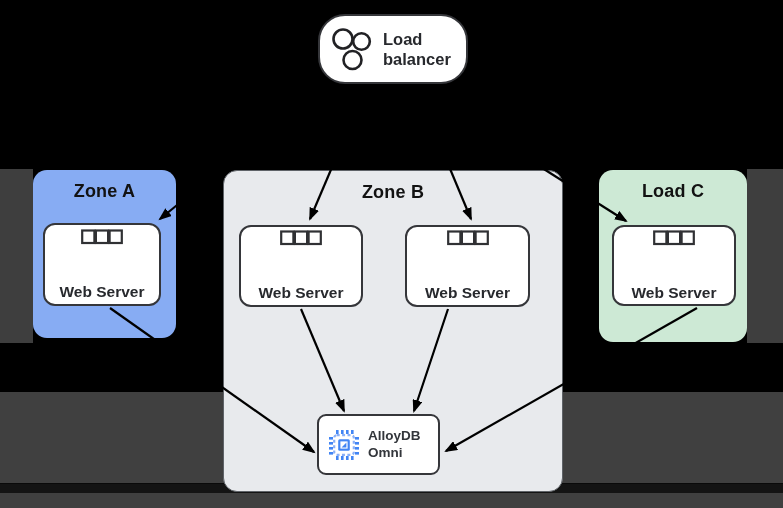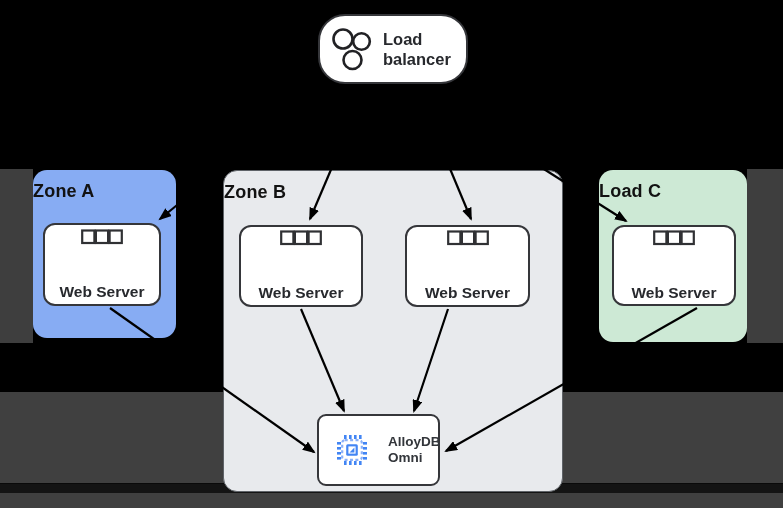--- a/index.html
+++ b/index.html
@@ -12,41 +12,41 @@
   .band-left{left:0;top:169px;width:33px;height:174px;background:#3e3e3e;}
   .band-right{left:747px;top:169px;width:36px;height:174px;background:#3e3e3e;}
   .band-bottom{left:0;top:392px;width:783px;height:116px;background:#404040;}
   .band-stripe{left:0;top:483px;width:783px;height:9px;background:#141414;border-top:1px solid #0a0a0a;}
 
   .zone{position:absolute;border-radius:14px;}
   .zone-a{left:33px;top:170px;width:143px;height:168px;}
   .zone-b{left:223px;top:170px;width:326px;height:320px;border:1.5px solid #5f6368;padding-left:12px;}
   .zone-c{left:599px;top:170px;width:148px;height:172px;}
   .zone-title{
-    position:absolute;top:11px;left:0;right:0;text-align:left;
+    position:absolute;top:11px;left:0;right:0;text-align:center;
     font-size:18px;font-weight:700;color:#121212;letter-spacing:.2px;
   }
 
   .node{
     position:absolute;background:#fff;border:2.5px solid #35363a;border-radius:12px;
     box-sizing:border-box;display:flex;align-items:center;justify-content:center;
   }
   .node-col{flex-direction:column;gap:9px;}
   .node-row{flex-direction:row;justify-content:flex-start;border-radius:27px;}
 
   .lb{left:318px;top:14px;width:150px;height:70px;padding-left:11px;gap:10px;}
   .lb-label{font-size:16.5px;line-height:20px;font-weight:700;color:#27292d;width:92px;}
 
   .ws-a{left:43px;top:223px;width:118px;height:83px;}
   .ws-b1{left:239px;top:225px;width:124px;height:82px;}
   .ws-b2{left:405px;top:225px;width:125px;height:82px;}
   .ws-c{left:612px;top:225px;width:124px;height:81px;}
   .ws-label{font-size:15.5px;font-weight:700;color:#27292d;margin-top:29px;}
 
-  .db{left:317px;top:414px;width:123px;height:72px;border-radius:9px;border-width:2px;padding-left:18px;gap:21px;}
+  .db{left:317px;top:414px;width:123px;height:61px;border-radius:9px;border-width:2px;padding-left:10px;gap:9px;}
   .db-label{font-size:13.5px;line-height:16.5px;font-weight:700;color:#33363b;width:62px;}
 
   .edges{position:absolute;left:0;top:0;width:783px;height:508px;z-index:20;pointer-events:none;}
   .icon{display:block;flex:0 0 auto;}
 </style>
 </head>
 <body>
 
 <div class="canvas">
 

